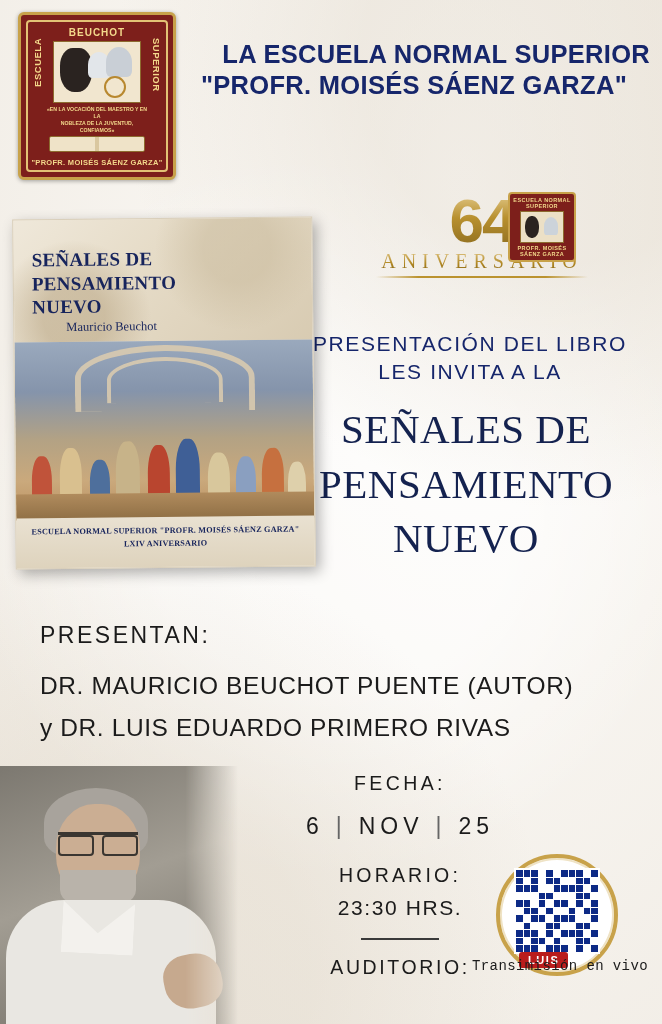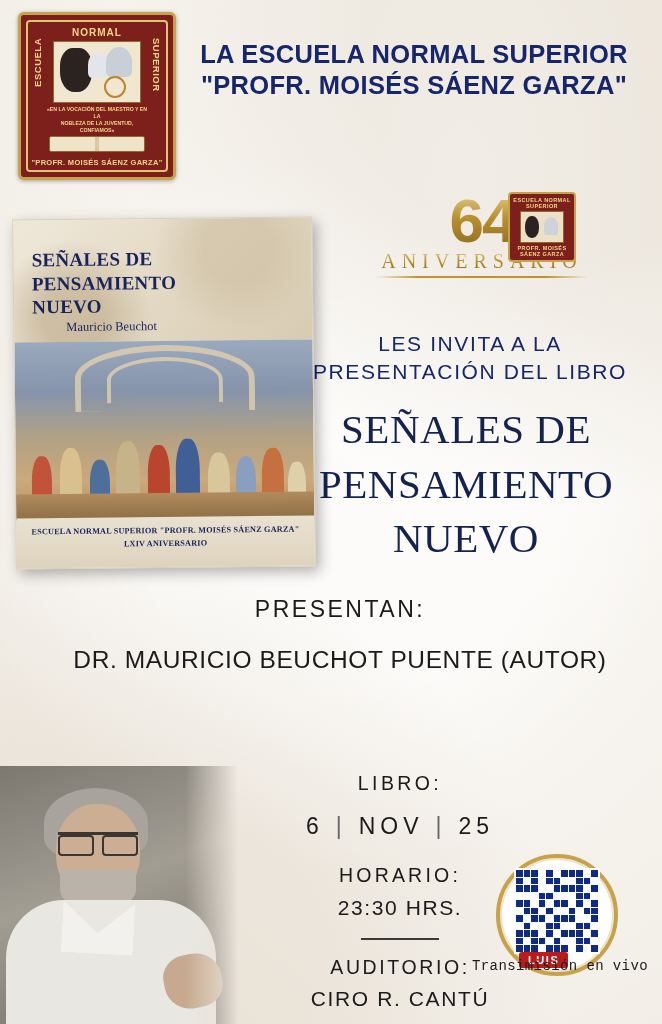--- a/index.html
+++ b/index.html
@@ -86,20 +86,21 @@
     color:#f3d88b; font-size:7.5px; font-weight:bold; letter-spacing:.3px;
   }
 
   
   .header-block {
     position:absolute; left:178px; top:40px; width:472px; text-align:center;
   }
   .title1 {
     color:#16266b; font-size:25.5px; font-weight:bold; letter-spacing:.3px;
     line-height:1.14;
+    text-align:right;
   }
   .title2 {
     color:#16266b; font-size:25.5px; font-weight:bold; letter-spacing:.3px;
     line-height:1.14; margin-top:2px;
   }
   .subtitle {
     color:#16266b; font-size:19px; letter-spacing:2.4px; margin-top:11px;
   }
 
   
@@ -158,21 +159,21 @@
   }
   .invite-l1 { font-size:21px; letter-spacing:1.6px; line-height:1.35; }
   .book-title {
     position:absolute; left:272px; top:402px; width:388px; text-align:center;
     font-family:"Liberation Serif", serif;
     color:#14224f; font-size:41px; letter-spacing:.5px; line-height:1.33;
   }
 
   
   .presenters {
-    position:absolute; left:40px; top:596px; width:600px; text-align:center;
+    position:absolute; left:40px; top:622px; width:600px; 
     color:#1b1b1b;
   }
   .presentan { font-size:23px; letter-spacing:2.5px; }
   .pres-name {
     font-size:24.5px; letter-spacing:.6px; margin-top:23px;
   }
   .pres-name2 { font-size:24.5px; letter-spacing:.6px; margin-top:14px; }
 
   
   .details {
@@ -350,21 +351,21 @@
 </style>
 </head>
 <body>
 
 <div class="poster">
 
   <div class="logo">
     <div class="logo-inner">
       <div class="logo-word-left">ESCUELA</div>
       <div class="logo-word-right">SUPERIOR</div>
-      <div class="logo-top">NORMAL</div>
+      <div class="logo-top">BEUCHOT</div>
       <div class="logo-art">
         <span class="logo-face"></span>
         <span class="logo-fig3"></span>
         <span class="logo-fig2"></span>
         <span class="logo-atom"></span>
       </div>
       <div class="logo-motto">
         <div>«EN LA VOCACIÓN DEL MAESTRO Y EN LA</div>
         <div>NOBLEZA DE LA JUVENTUD, CONFIAMOS»</div>
       </div>
@@ -383,22 +384,22 @@
     <div class="anniv-seal">
       <div class="s-top">ESCUELA NORMAL SUPERIOR</div>
       <div class="s-art"></div>
       <div class="s-bot">PROFR. MOISÉS SÁENZ GARZA</div>
     </div>
     <div class="anniv-word">ANIVERSARIO</div>
     <div class="anniv-rule"></div>
   </div>
 
   <div class="invite">
+    <div class="invite-l1">PRESENTACIÓN DEL LIBRO</div>
     <div class="invite-l1">LES INVITA A LA</div>
-    <div class="invite-l1">PRESENTACIÓN DEL LIBRO</div>
   </div>
 
   <div class="book-title">
     <div>SEÑALES DE</div>
     <div>PENSAMIENTO</div>
     <div>NUEVO</div>
   </div>
 
   <div class="book">
     <div class="book-top"></div>
@@ -425,36 +426,36 @@
     </div>
     <div class="book-bottom">
       <div class="book-b1">ESCUELA NORMAL SUPERIOR "PROFR. MOISÉS SÁENZ GARZA"</div>
       <div class="book-b2">LXIV ANIVERSARIO</div>
     </div>
   </div>
 
   <div class="presenters">
     <div class="presentan">PRESENTAN:</div>
     <div class="pres-name">DR. MAURICIO BEUCHOT PUENTE (AUTOR)</div>
+    <div class="pres-name2">y DR. LUIS EDUARDO PRIMERO RIVAS</div>
   </div>
 
   <div class="details">
-    <div class="d-label">LIBRO:</div>
+    <div class="d-label">FECHA:</div>
     <div class="d-date">
       <span>6</span>
       <span class="d-sep">|</span>
       <span>NOV</span>
       <span class="d-sep">|</span>
       <span>25</span>
     </div>
     <div class="d-horario">HORARIO:</div>
     <div class="d-hour">23:30 HRS.</div>
     <div class="d-rule"></div>
     <div class="d-aud">AUDITORIO:</div>
-    <div class="d-aud2">CIRO R. CANTÚ</div>
   </div>
 
   <div class="photo">
     <span class="ph-bg"></span>
     <span class="ph-hair"></span>
     <span class="ph-face"></span>
     <span class="ph-beard"></span>
     <span class="ph-glasses"></span>
     <span class="ph-shirt"></span>
     <span class="ph-collar"></span>

